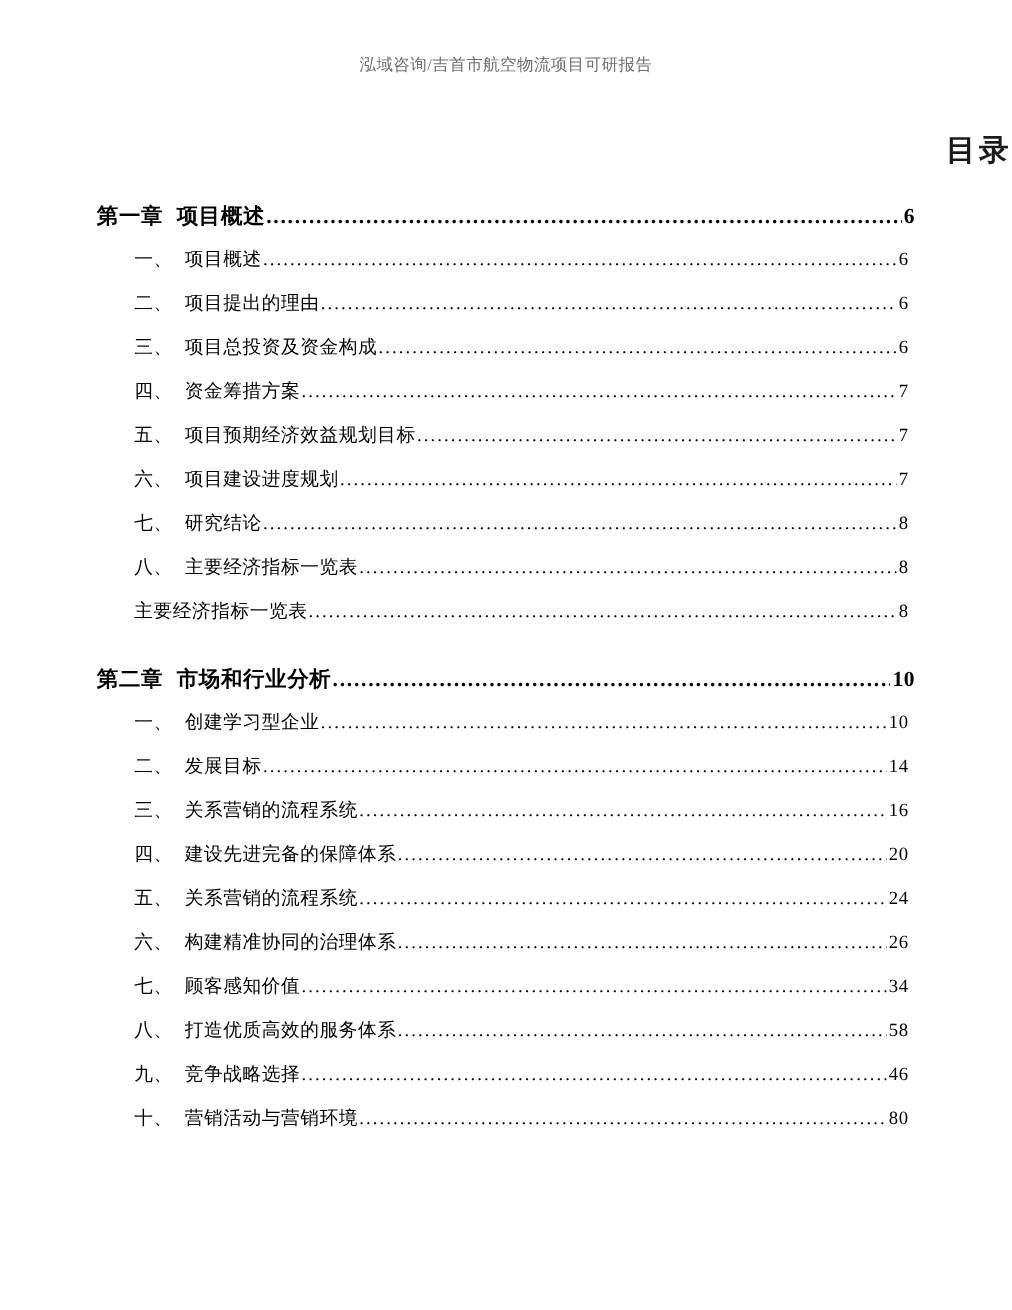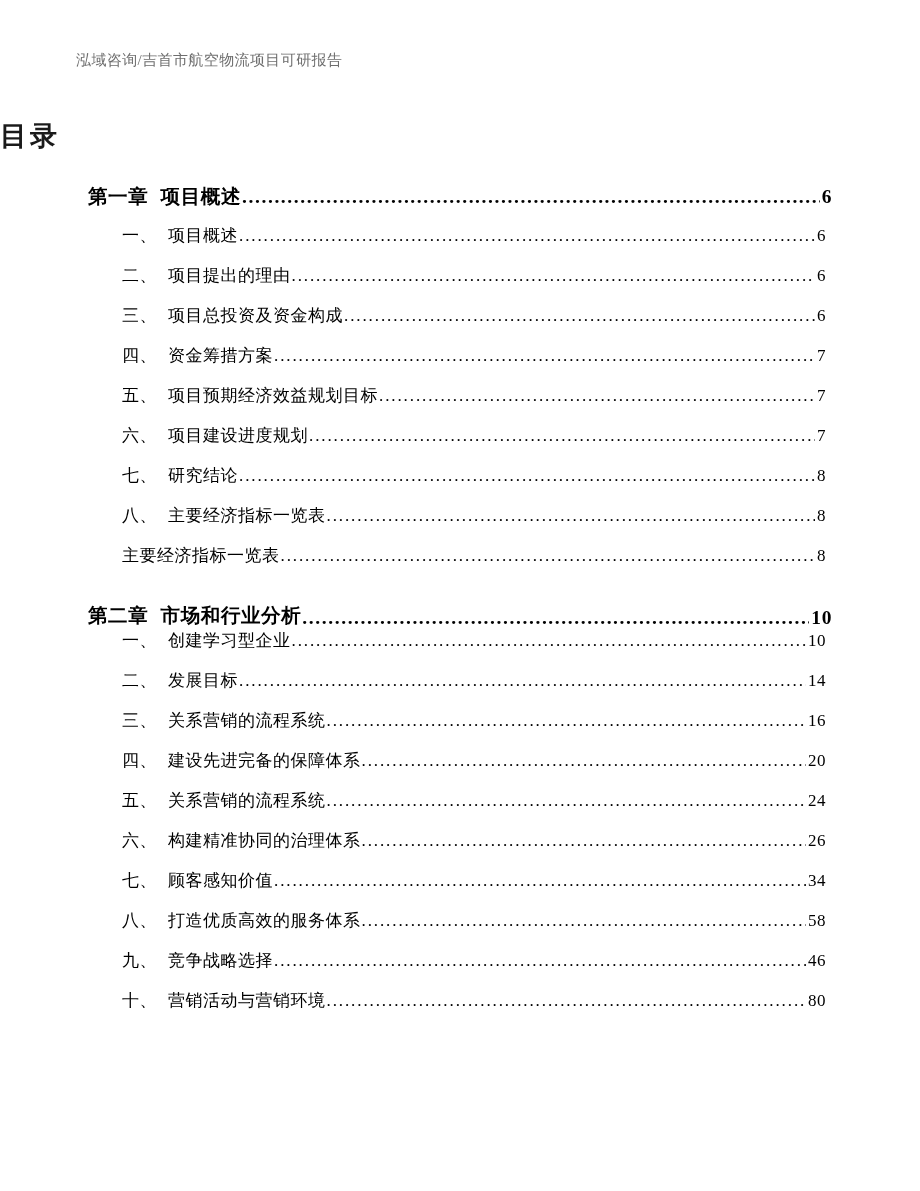--- a/index.html
+++ b/index.html
@@ -19,37 +19,38 @@
     height: 1191px;
     margin: 0 auto;
     background: #ffffff;
     overflow: hidden;
     box-sizing: border-box;
   }
 
   
   .doc-header {
     position: absolute;
-    left: 76px;
+    left: 88px;
     top: 49px;
     width: 744px;
     font-size: 15px;
     line-height: 22px;
     color: #6e6e6e;
     letter-spacing: 0.4px;
     white-space: nowrap;
+    text-align: center;
   }
 
   
   .doc-title {
     position: absolute;
     left: 0;
     top: 119px;
     width: 920px;
-    text-align: left;
+    text-align: right;
     font-size: 27px;
     line-height: 34px;
     font-weight: bold;
     letter-spacing: 3px;
     color: #1a1a1a;
   }
 
   
   .toc {
     position: absolute;
@@ -93,21 +94,21 @@
   .toc-entry.level-plain {
     height: 40px;
     font-size: 17px;
     font-weight: normal;
     letter-spacing: 0.5px;
     padding-left: 34px;
     padding-right: 6px;
   }
 
   
-  .toc-entry.chapter-gap { margin-top: 4px; align-items: flex-end; }
+  .toc-entry.chapter-gap { margin-top: 20px; }
 
   .toc-num {
     flex: 0 0 auto;
     width: 46px;
     white-space: nowrap;
   }
 
   .toc-label {
     flex: 0 0 auto;
     white-space: nowrap;

